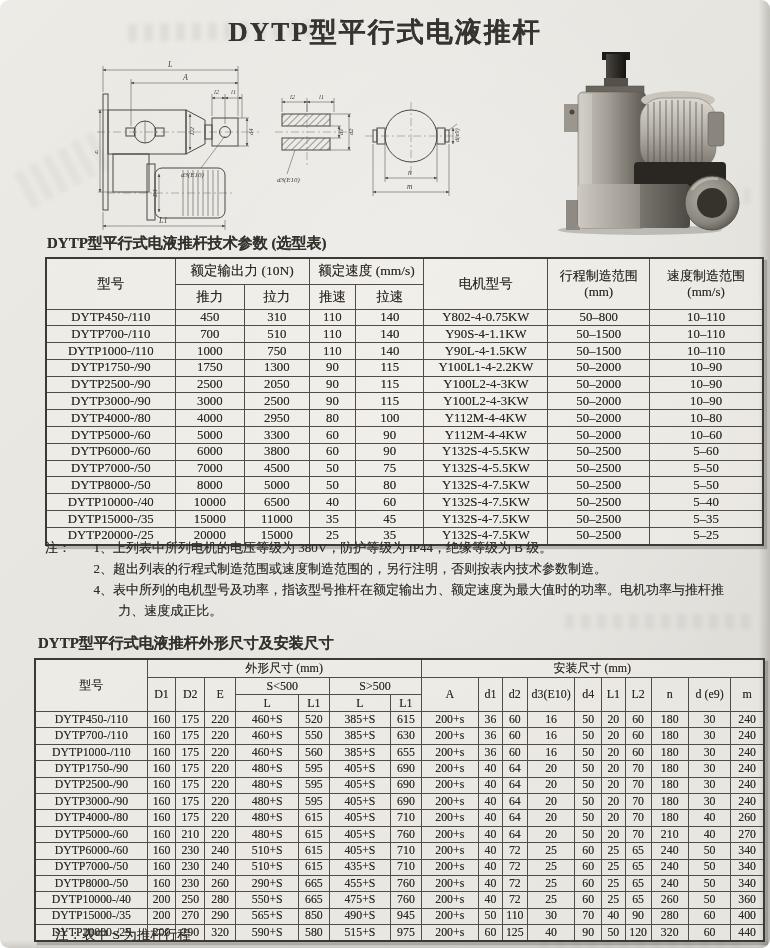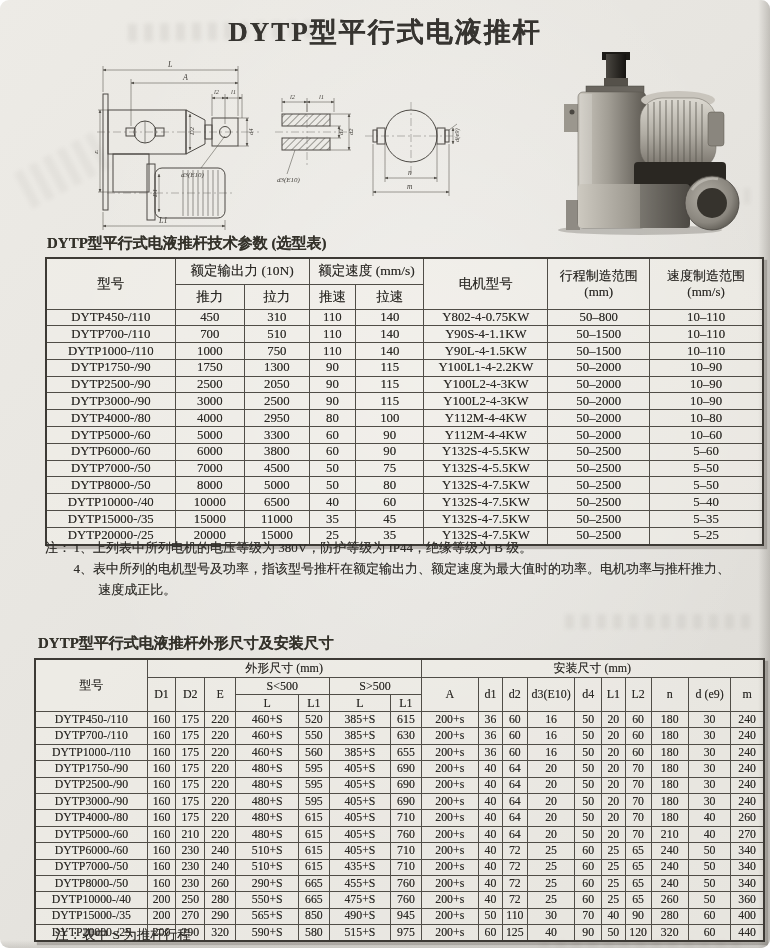--- a/index.html
+++ b/index.html
@@ -39,21 +39,21 @@
   #table1 .sub{height:25px;}
   #table2 th{font-size:12px;}
   #table2 .grp2{height:17px;font-size:12.5px;}
   #table2 td{font-size:11.8px;height:15.4px;line-height:1;}
   .two-line{line-height:1.25;font-size:13px;}
   .notes{position:absolute;font-size:13px;line-height:1.62;color:#302e2a;
     text-shadow:0 0 .4px rgba(44,42,38,.55);}
   .notes .note-row{display:flex;}
   .notes .note-label{flex:0 0 2.2em;}
   .notes .note-items{flex:1;}
-  .notes .note-item{padding-left:1.9em;text-indent:-1.9em;}
+  .notes .note-item{padding-left:1.9em;text-indent:-1.9em;margin-left:20px;}
   .footnote{position:absolute;font-size:13.5px;color:#302e2a;
     text-shadow:0 0 .4px rgba(44,42,38,.55);}
   svg text{font-family:"Liberation Serif","DejaVu Serif",serif;}
   .dimtxt{font-style:italic;fill:#45423d;}
 </style>
 </head>
 <body>
 
 <div class="page">
 
@@ -434,20 +434,21 @@
           <td>5–25</td>
         </tr>
       </tbody>
   </table>
 
   <div class="notes" style="left:45px;top:537px;width:690px;">
     <div class="note-row">
       <span class="note-label">注：</span>
       <div class="note-items">
         <div class="note-item">1、上列表中所列电机的电压等级为 380V，防护等级为 IP44，绝缘等级为 B 级。</div>
+        <div class="note-item">2、超出列表的行程式制造范围或速度制造范围的，另行注明，否则按表内技术参数制造。</div>
         <div class="note-item">4、表中所列的电机型号及功率，指该型号推杆在额定输出力、额定速度为最大值时的功率。电机功率与推杆推力、速度成正比。</div>
       </div>
     </div>
   </div>
 
   <div class="sec-title" style="left:38px;top:634px;">DYTP型平行式电液推杆外形尺寸及安装尺寸</div>
 
   <table class="tbl" id="table2" style="left:34px;top:658px;width:731px;">
     <colgroup>
       <col style="width:15.6%">

